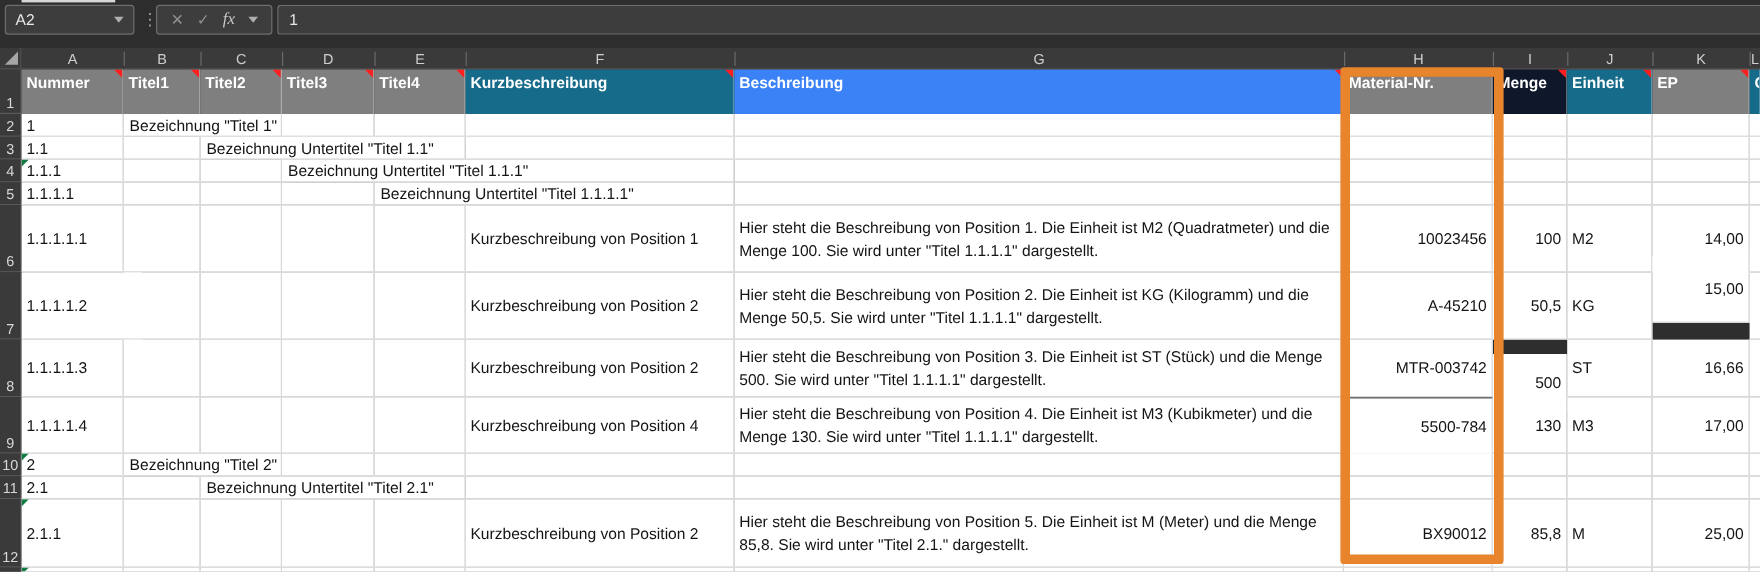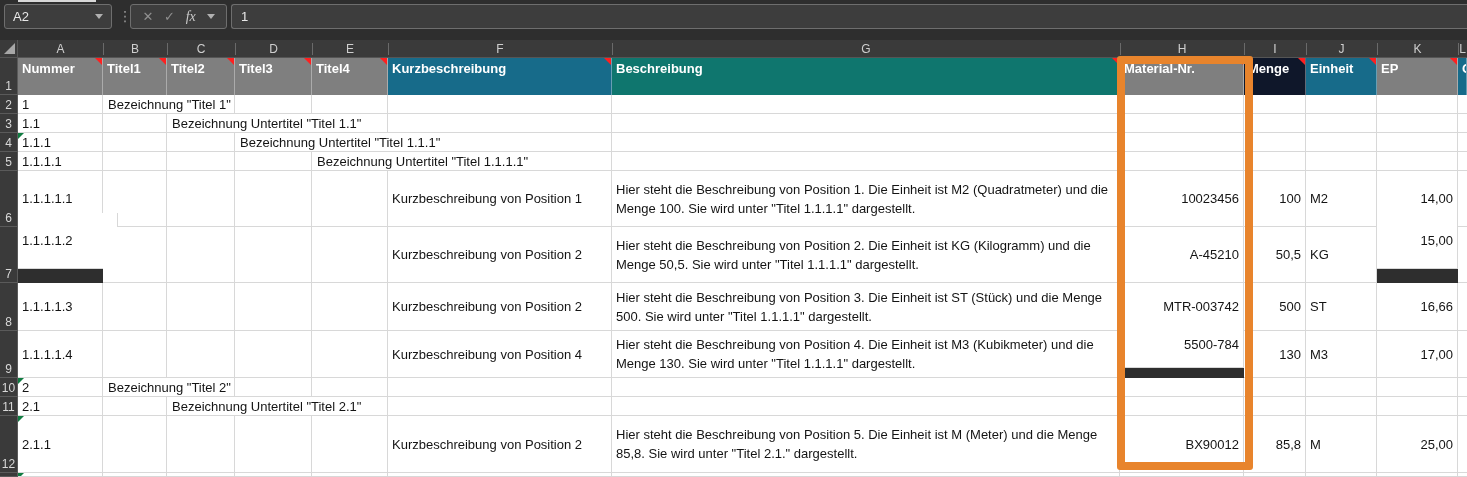--- a/index.html
+++ b/index.html
@@ -100,21 +100,21 @@
       <div class="col-sep" style="left: 1458px;"></div>
       <div class="row-header" style="top: 58px; height: 37px;">
         <span>1</span>
       </div>
       <div class="hcell" style="left: 18px; top: 58px; width: 85px; height: 37px; background: rgb(127, 127, 127);"><span>Nummer</span><div class="tri-comment"></div></div>
       <div class="hcell" style="left: 103px; top: 58px; width: 64px; height: 37px; background: rgb(127, 127, 127);"><span>Titel1</span><div class="tri-comment"></div></div>
       <div class="hcell" style="left: 167px; top: 58px; width: 68px; height: 37px; background: rgb(127, 127, 127);"><span>Titel2</span><div class="tri-comment"></div></div>
       <div class="hcell" style="left: 235px; top: 58px; width: 77px; height: 37px; background: rgb(127, 127, 127);"><span>Titel3</span><div class="tri-comment"></div></div>
       <div class="hcell" style="left: 312px; top: 58px; width: 76px; height: 37px; background: rgb(127, 127, 127);"><span>Titel4</span><div class="tri-comment"></div></div>
       <div class="hcell" style="left: 388px; top: 58px; width: 224px; height: 37px; background: rgb(23, 107, 138);"><span>Kurzbeschreibung</span><div class="tri-comment"></div></div>
-      <div class="hcell" style="left: 612px; top: 58px; width: 508px; height: 37px; background: #0f766e;"><span>Beschreibung</span><div class="tri-comment"></div></div>
+      <div class="hcell" style="left: 612px; top: 58px; width: 508px; height: 37px; background: #3b82f6;"><span>Beschreibung</span><div class="tri-comment"></div></div>
       <div class="hcell" style="left: 1120px; top: 58px; width: 124px; height: 37px; background: rgb(127, 127, 127);"><span>Material-Nr.</span><div class="tri-comment"></div></div>
       <div class="hcell" style="left: 1244px; top: 58px; width: 62px; height: 37px; background: #0f172a;"><span>Menge</span><div class="tri-comment"></div></div>
       <div class="hcell" style="left: 1306px; top: 58px; width: 71px; height: 37px; background: rgb(23, 107, 138);"><span>Einheit</span><div class="tri-comment"></div></div>
       <div class="hcell" style="left: 1377px; top: 58px; width: 81px; height: 37px; background: rgb(127, 127, 127);"><span>EP</span><div class="tri-comment"></div></div>
       <div class="hcell" style="left: 1458px; top: 58px; width: 9px; height: 37px; background: rgb(23, 107, 138);"><span>G</span></div>
       <div class="row-header" style="top: 95px; height: 19px;">
         <span>2</span>
       </div>
       <div class="cell" style="left: 18px; top: 95px; width: 85px; height: 19px;">
         <span>1</span>
@@ -209,21 +209,21 @@
       <div class="cell" style="left: 1306px; top: 171px; width: 71px; height: 56px;">
         <span>M2</span>
       </div>
       <div class="cell right" style="left: 1377px; top: 171px; width: 81px; height: 56px;">
         <span>14,00</span>
       </div>
       <div class="cell edge" style="left: 1458px; top: 171px; width: 9px; height: 56px;"></div>
       <div class="row-header" style="top: 227px; height: 56px;">
         <span>7</span>
       </div>
-      <div class="cell" style="left: 18px; top: 213px; width: 100px; height: 56px;">
+      <div class="cell" style="left: 18px; top: 227px; width: 100px; height: 56px;">
         <span>1.1.1.1.2</span>
       </div>
       <div class="cell" style="left: 103px; top: 227px; width: 64px; height: 56px;"></div>
       <div class="cell" style="left: 167px; top: 227px; width: 68px; height: 56px;"></div>
       <div class="cell" style="left: 235px; top: 227px; width: 77px; height: 56px;"></div>
       <div class="cell" style="left: 312px; top: 227px; width: 76px; height: 56px;"></div>
       <div class="cell" style="left: 388px; top: 227px; width: 224px; height: 56px;">
         <span>Kurzbeschreibung von Position 2</span>
       </div>
       <div class="cell wrap" style="left: 612px; top: 227px; width: 508px; height: 56px;">
@@ -254,21 +254,21 @@
       <div class="cell" style="left: 312px; top: 283px; width: 76px; height: 48px;"></div>
       <div class="cell" style="left: 388px; top: 283px; width: 224px; height: 48px;">
         <span>Kurzbeschreibung von Position 2</span>
       </div>
       <div class="cell wrap" style="left: 612px; top: 283px; width: 508px; height: 48px;">
         <span>Hier steht die Beschreibung von Position 3. Die Einheit ist ST (Stück) und die Menge 500. Sie wird unter "Titel 1.1.1.1" dargestellt.</span>
       </div>
       <div class="cell right" style="left: 1120px; top: 283px; width: 124px; height: 48px;">
         <span>MTR-003742</span>
       </div>
-      <div class="cell right" style="left: 1244px; top: 283px; width: 62px; height: 48px; align-items: center;">
+      <div class="cell right" style="left: 1244px; top: 295px; width: 62px; height: 48px; align-items: center;">
         <span>500</span>
       </div>
       <div class="cell" style="left: 1306px; top: 283px; width: 71px; height: 48px;">
         <span>ST</span>
       </div>
       <div class="cell right" style="left: 1377px; top: 283px; width: 81px; height: 48px;">
         <span>16,66</span>
       </div>
       <div class="cell edge" style="left: 1458px; top: 283px; width: 9px; height: 48px;"></div>
       <div class="row-header" style="top: 331px; height: 47px;">
@@ -280,21 +280,21 @@
       <div class="cell" style="left: 103px; top: 331px; width: 64px; height: 47px;"></div>
       <div class="cell" style="left: 167px; top: 331px; width: 68px; height: 47px;"></div>
       <div class="cell" style="left: 235px; top: 331px; width: 77px; height: 47px;"></div>
       <div class="cell" style="left: 312px; top: 331px; width: 76px; height: 47px;"></div>
       <div class="cell" style="left: 388px; top: 331px; width: 224px; height: 47px;">
         <span>Kurzbeschreibung von Position 4</span>
       </div>
       <div class="cell wrap" style="left: 612px; top: 331px; width: 508px; height: 47px;">
         <span>Hier steht die Beschreibung von Position 4. Die Einheit ist M3 (Kubikmeter) und die Menge 130. Sie wird unter "Titel 1.1.1.1" dargestellt.</span>
       </div>
-      <div class="cell right" style="left: 1120px; top: 321px; width: 124px; height: 47px;">
+      <div class="cell right" style="left: 1120px; top: 332px; width: 124px; height: 47px;">
         <span>5500-784</span>
       </div>
       <div class="cell right" style="left: 1244px; top: 331px; width: 62px; height: 47px;">
         <span>130</span>
       </div>
       <div class="cell" style="left: 1306px; top: 331px; width: 71px; height: 47px;">
         <span>M3</span>
       </div>
       <div class="cell right" style="left: 1377px; top: 331px; width: 81px; height: 47px;">
         <span>17,00</span>

